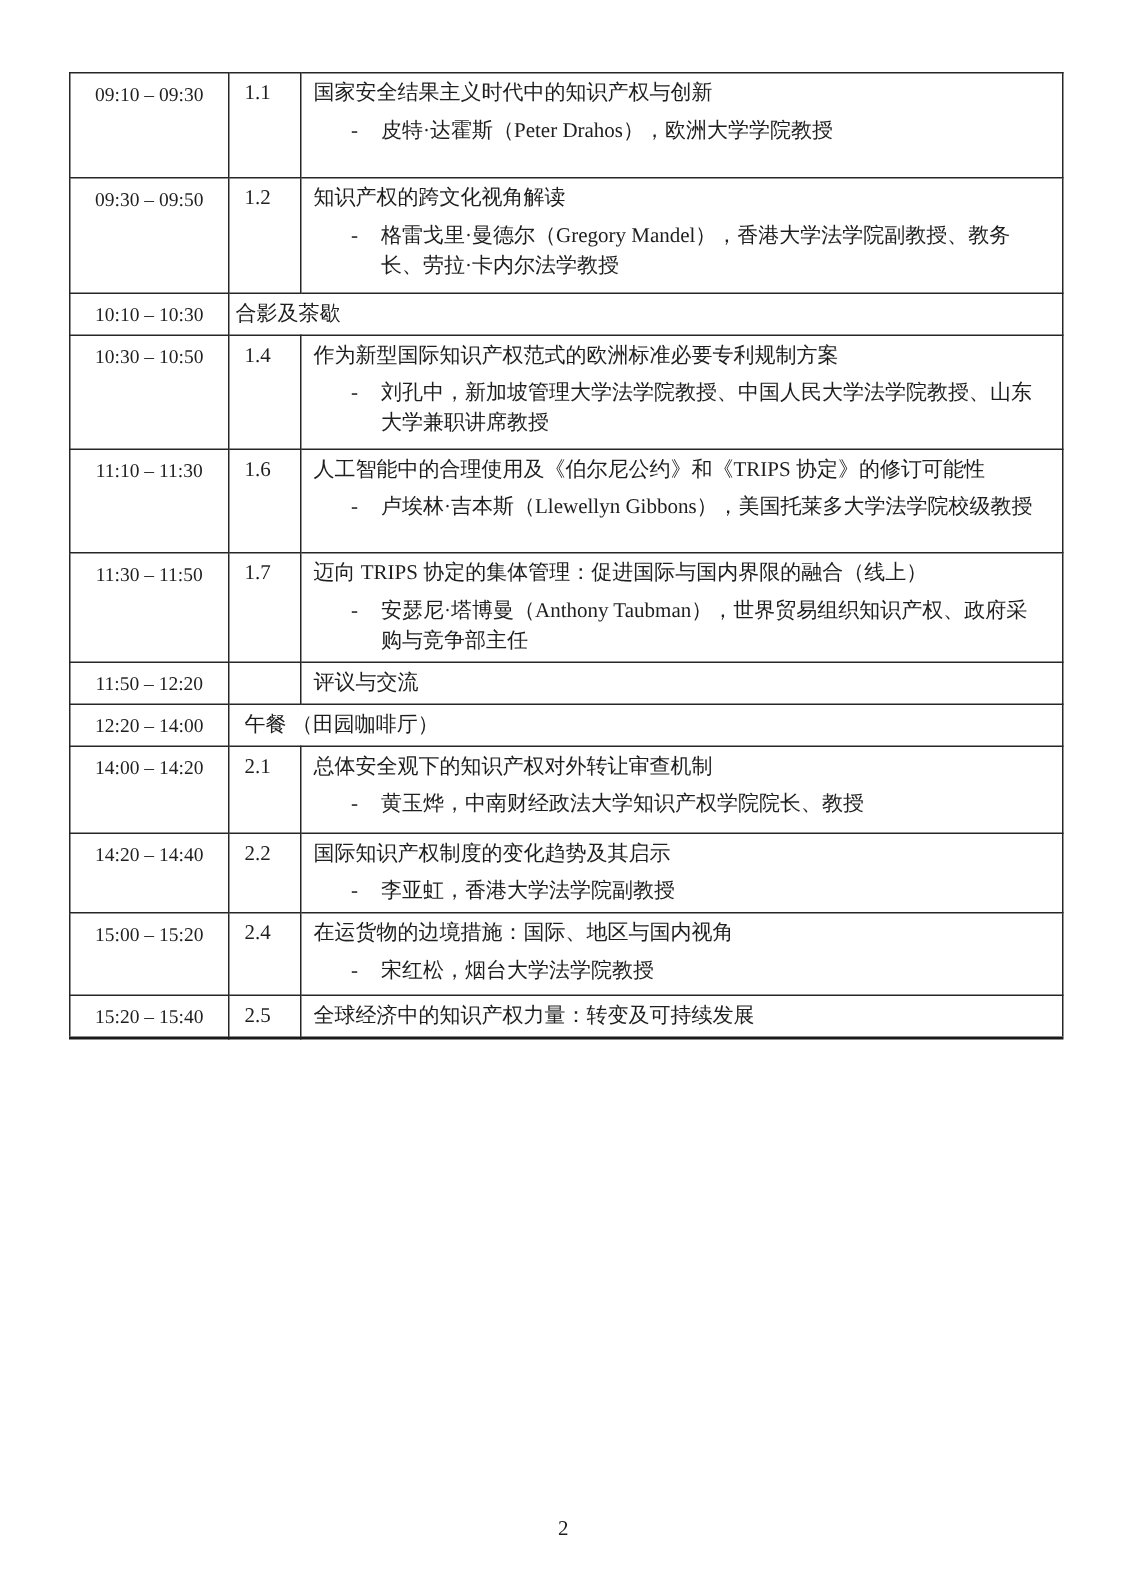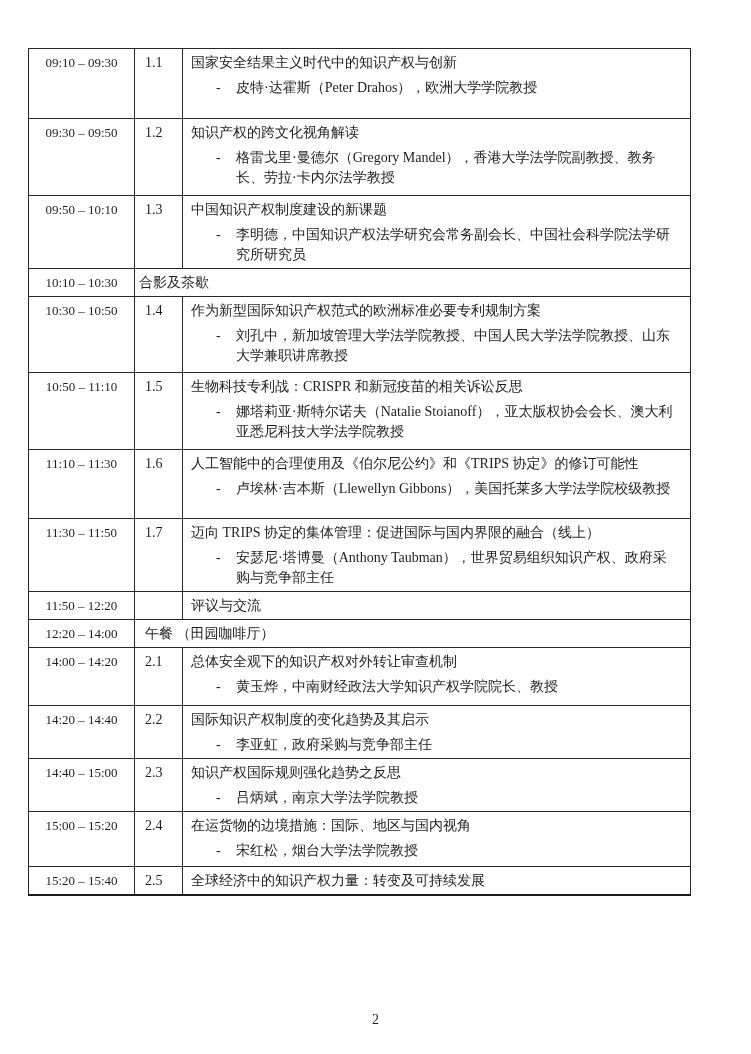--- a/index.html
+++ b/index.html
@@ -11,21 +11,21 @@
     color: #1e1e1e;
   }
   .page {
     position: relative;
     width: 751px; height: 1054px;
     background: #ffffff;
     overflow: hidden;
   }
   table.schedule {
     position: absolute;
-    left: 28px; top: 48px;
+    left: 46px; top: 48px;
     width: 662px;
     border-collapse: collapse;
     table-layout: fixed;
     border: 1px solid #262626;
     border-bottom: 2px solid #1a1a1a;
   }
   col.c-time { width: 106px; }
   col.c-num  { width: 48px; }
   col.c-body { width: 508px; }
   td {
@@ -91,54 +91,32 @@
           <td class="time">09:30 – 09:50</td>
           <td class="num">1.2</td>
           <td class="content">
             <div class="line-title">知识产权的跨文化视角解读</div>
             <div class="line-speaker">
               <span class="dash">-</span>
               <span class="sp-text">格雷戈里·曼德尔（Gregory Mandel），香港大学法学院副教授、教务长、劳拉·卡内尔法学教授</span>
             </div>
           </td>
         </tr>
-        <tr style="height: 71px;">
-          <td class="time">09:50 – 10:10</td>
-          <td class="num">1.3</td>
-          <td class="content">
-            <div class="line-title">中国知识产权制度建设的新课题</div>
-            <div class="line-speaker">
-              <span class="dash">-</span>
-              <span class="sp-text">李明德，中国知识产权法学研究会常务副会长、中国社会科学院法学研究所研究员</span>
-            </div>
-          </td>
-        </tr>
         <tr style="height: 24px;">
           <td class="time">10:10 – 10:30</td>
           <td colspan="2" class="content" style="padding-left: 4px;">合影及茶歇</td>
         </tr>
         <tr style="height: 76px;">
           <td class="time">10:30 – 10:50</td>
           <td class="num">1.4</td>
           <td class="content">
             <div class="line-title">作为新型国际知识产权范式的欧洲标准必要专利规制方案</div>
             <div class="line-speaker">
               <span class="dash">-</span>
               <span class="sp-text">刘孔中，新加坡管理大学法学院教授、中国人民大学法学院教授、山东大学兼职讲席教授</span>
-            </div>
-          </td>
-        </tr>
-        <tr style="height: 77px;">
-          <td class="time">10:50 – 11:10</td>
-          <td class="num">1.5</td>
-          <td class="content">
-            <div class="line-title">生物科技专利战：CRISPR 和新冠疫苗的相关诉讼反思</div>
-            <div class="line-speaker">
-              <span class="dash">-</span>
-              <span class="sp-text">娜塔莉亚·斯特尔诺夫（Natalie Stoianoff），亚太版权协会会长、澳大利亚悉尼科技大学法学院教授</span>
             </div>
           </td>
         </tr>
         <tr style="height: 69px;">
           <td class="time">11:10 – 11:30</td>
           <td class="num">1.6</td>
           <td class="content">
             <div class="line-title">人工智能中的合理使用及《伯尔尼公约》和《TRIPS 协定》的修订可能性</div>
             <div class="line-speaker">
               <span class="dash">-</span>
@@ -179,32 +157,21 @@
             </div>
           </td>
         </tr>
         <tr style="height: 53px;">
           <td class="time">14:20 – 14:40</td>
           <td class="num">2.2</td>
           <td class="content">
             <div class="line-title">国际知识产权制度的变化趋势及其启示</div>
             <div class="line-speaker">
               <span class="dash">-</span>
-              <span class="sp-text">李亚虹，政府采购与竞争部主任</span>
-            </div>
-          </td>
-        </tr>
-        <tr style="height: 52px;">
-          <td class="time">14:40 – 15:00</td>
-          <td class="num">2.3</td>
-          <td class="content">
-            <div class="line-title">知识产权国际规则强化趋势之反思</div>
-            <div class="line-speaker">
-              <span class="dash">-</span>
-              <span class="sp-text">吕炳斌，南京大学法学院教授</span>
+              <span class="sp-text">李亚虹，香港大学法学院副教授</span>
             </div>
           </td>
         </tr>
         <tr style="height: 55px; margin-left: 20px;">
           <td class="time">15:00 – 15:20</td>
           <td class="num">2.4</td>
           <td class="content">
             <div class="line-title">在运货物的边境措施：国际、地区与国内视角</div>
             <div class="line-speaker">
               <span class="dash">-</span>

